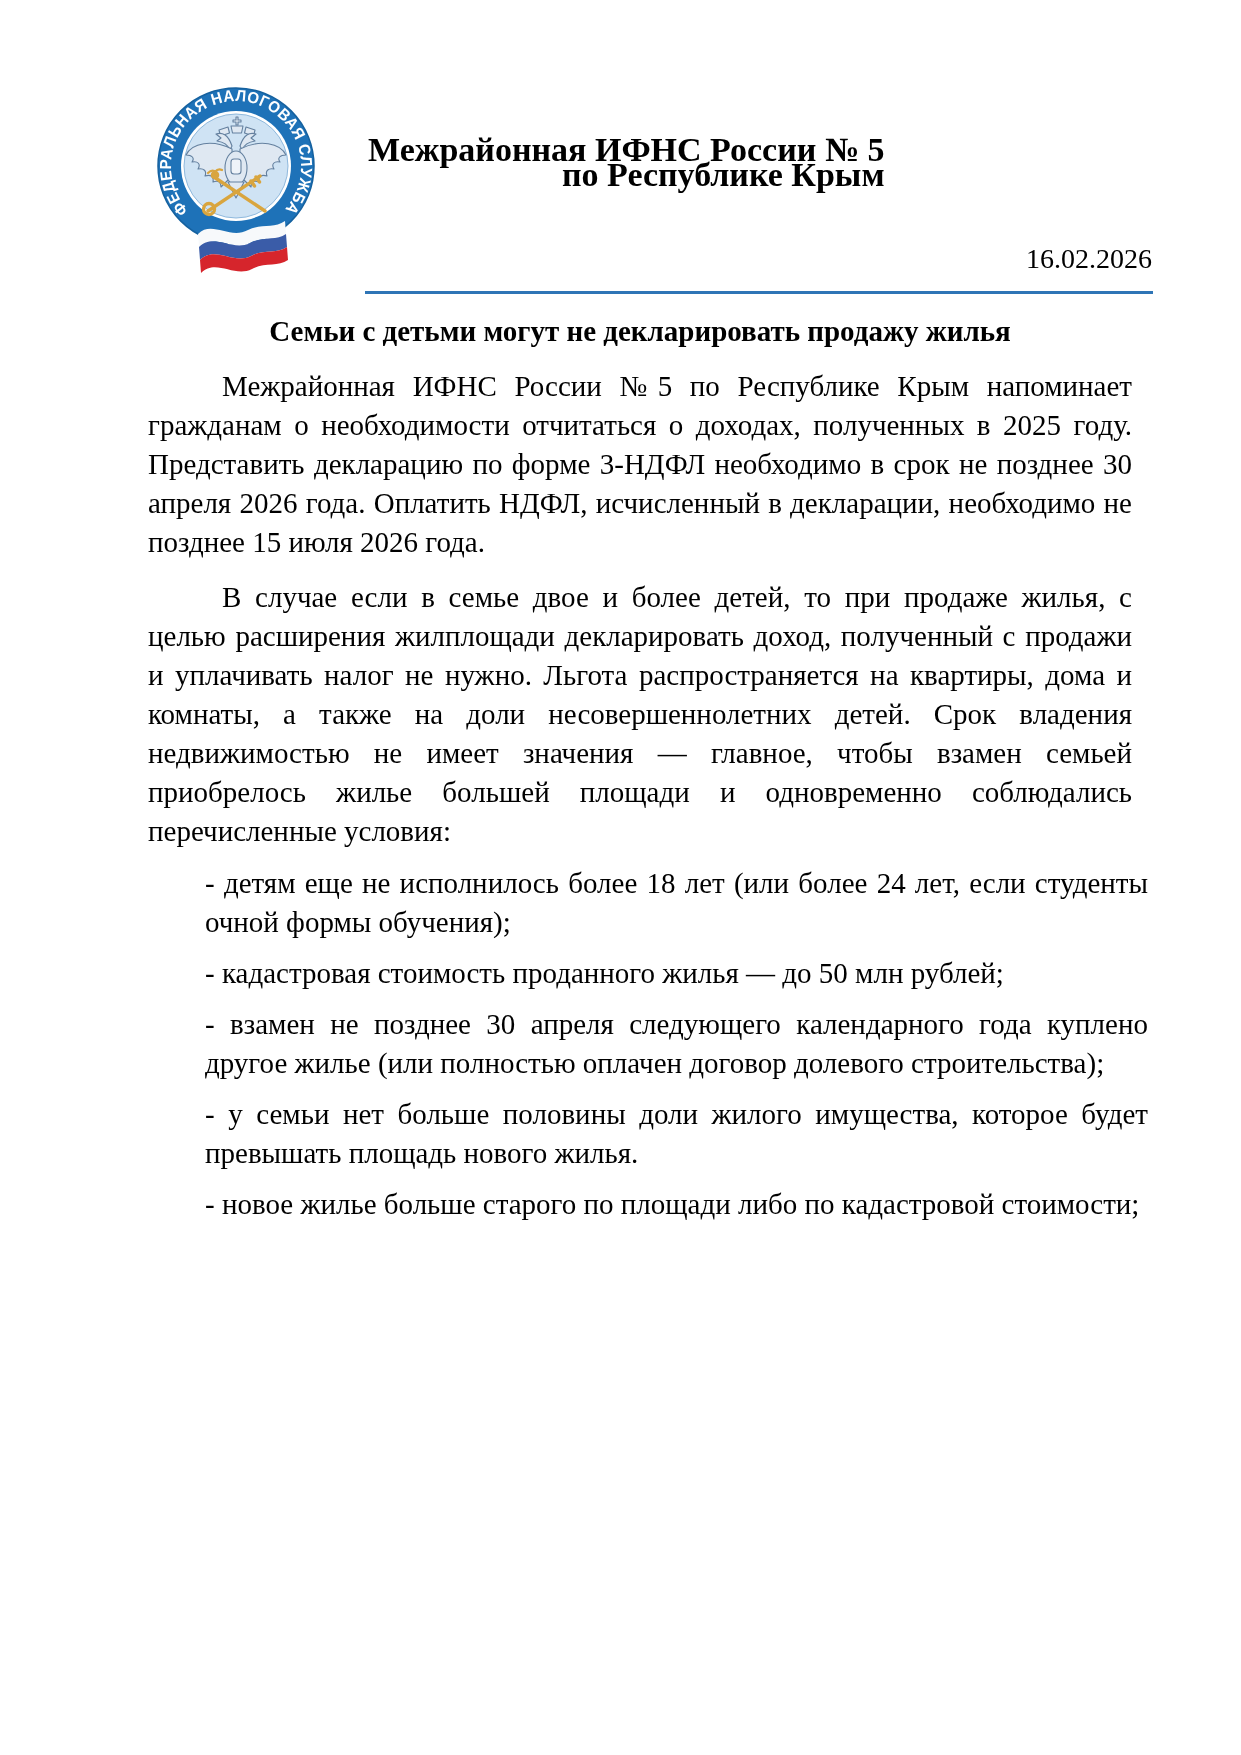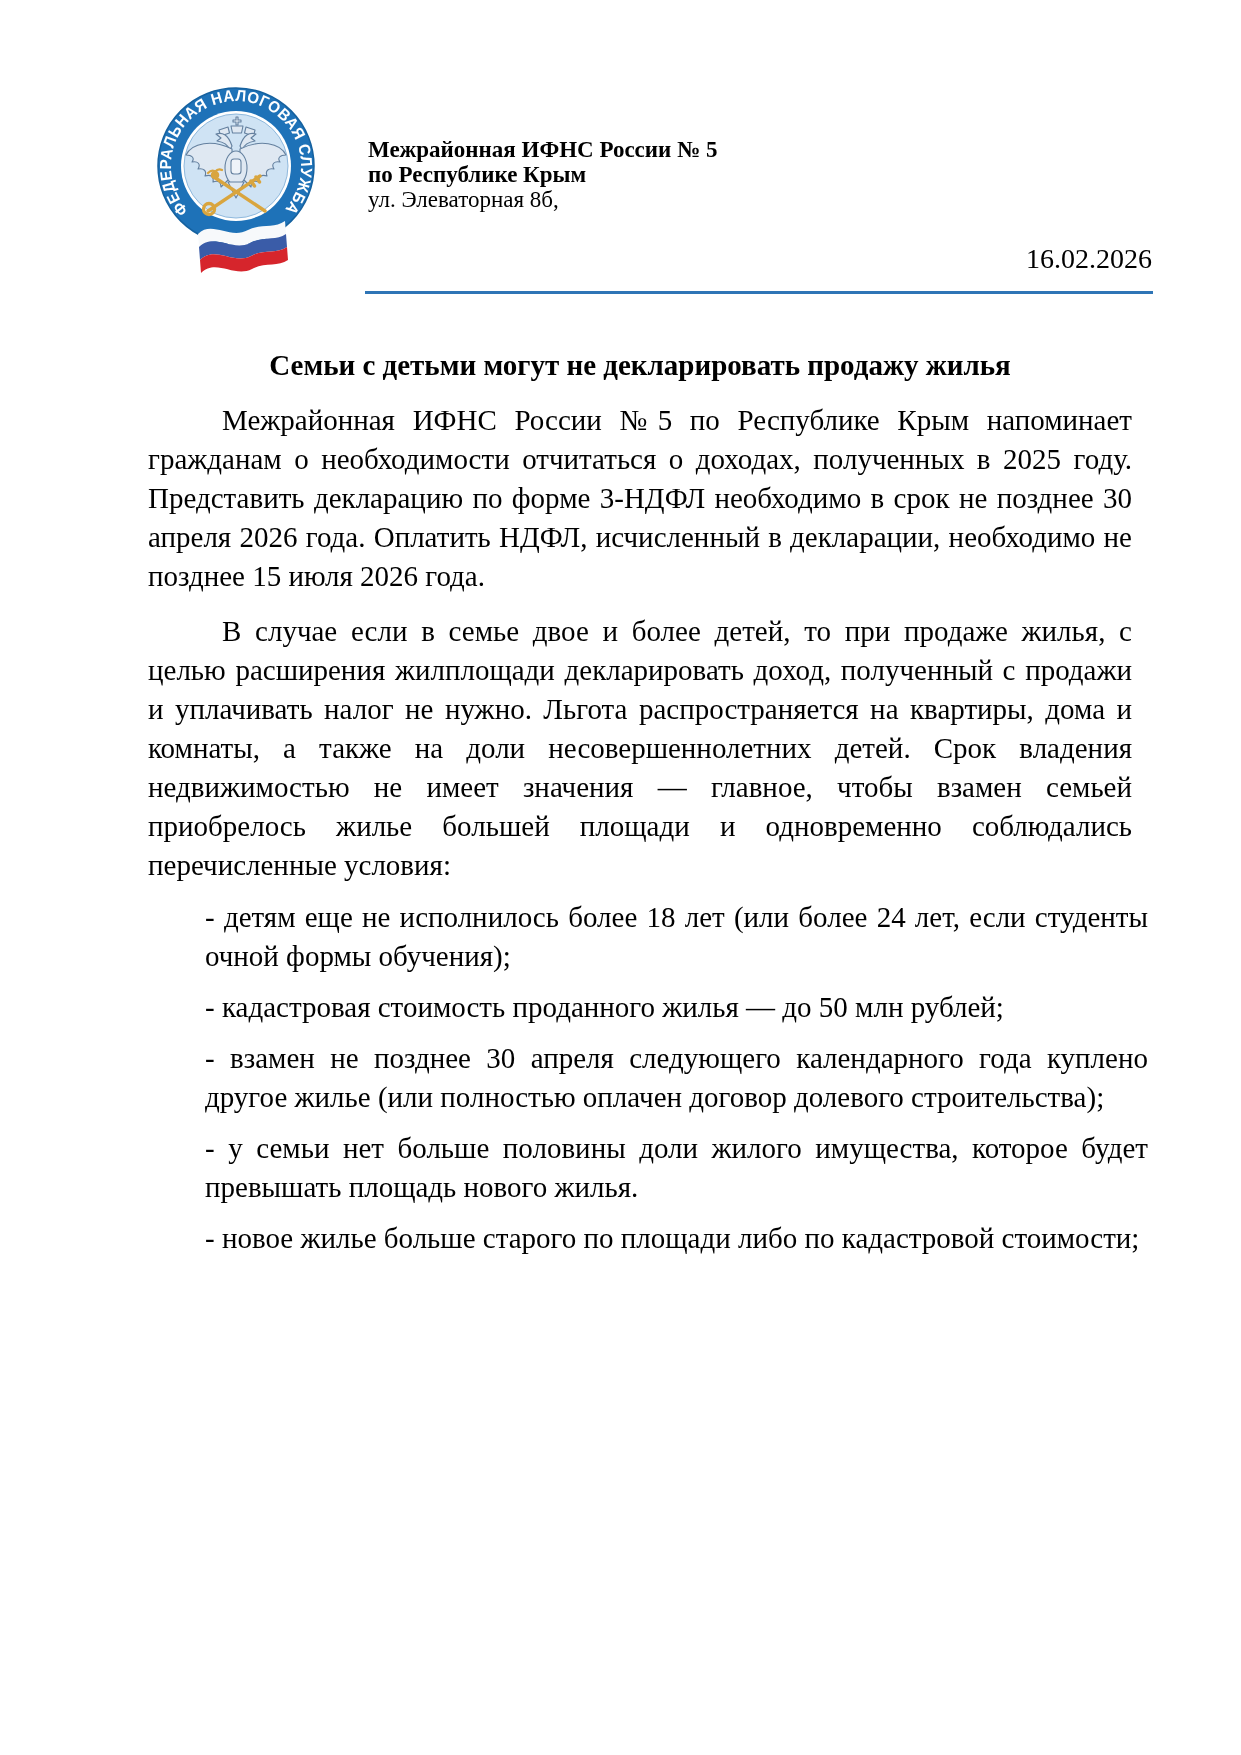--- a/index.html
+++ b/index.html
@@ -5,27 +5,27 @@
   html,body{margin:0;padding:0;}
   body{
     width:1241px;height:1755px;position:relative;background:#ffffff;
     font-family:"Liberation Serif","DejaVu Serif",serif;color:#000;
     -webkit-font-smoothing:antialiased;
   }
   .page{position:absolute;inset:0;overflow:hidden;}
 
   
   .logo-wrap{position:absolute;left:148px;top:80px;width:182px;height:200px;}
-  .org-block{position:absolute;left:368px;top:137px;font-size:23px;line-height:25px;}
+  .org-block{position:absolute;left:368px;top:137px;font-size:34px;line-height:25px;text-align:right;}
   .org-block .bold{font-weight:bold;}
   .doc-date{position:absolute;top:244px;right:89px;font-size:28px;line-height:30px;}
   .head-rule{position:absolute;left:365px;top:291px;width:788px;height:3px;background:#2E75B6;}
 
   
-  .content{position:absolute;left:132px;top:346px;width:1016px;font-size:29px;line-height:39px;}
+  .content{position:absolute;left:132px;top:312px;width:1016px;font-size:29px;line-height:39px;}
   .doc-title{font-size:29px;line-height:39px;font-weight:bold;text-align:center;margin:0 0 12px 0;}
   .para{margin:16px;text-align:justify;text-indent:74px;}
   .para.p1{margin-bottom:16px;}
   .para.p2{margin-bottom:13px;}
   .bullet{margin:0 0 12px 73px;text-align:justify;}
   .bullet.tight{margin-bottom:0;}
 </style>
 </head>
 <body>
 
@@ -78,21 +78,20 @@
         <path d="M50,154 C64,140 82,160 100,150 C114,143 126,149 137,141 L138,154 C128,161 115,156 102,163 C84,172 66,152 51,167 Z" fill="#F7F9FB"></path>
         <path d="M51,167 C66,152 84,172 102,163 C115,156 128,161 138,154 L139,167 C129,174 116,169 103,176 C85,185 67,165 52,180 Z" fill="#3A5CA8"></path>
         <path d="M52,180 C67,165 85,185 103,176 C116,169 129,174 139,167 L140,180 C130,187 117,182 104,189 C86,198 68,178 53,193 Z" fill="#D6252C"></path>
       </g>
     </svg>
   </div>
 
   <div class="org-block">
     <div class="bold">Межрайонная ИФНС России № 5</div>
     <div class="bold">по Республике Крым</div>
-    <div>ул. Элеваторная 8б,</div>
   </div>
 
   <div class="doc-date">16.02.2026</div>
 
   <div class="head-rule"></div>
 
   <div class="content">
     <h1 class="doc-title">Семьи с детьми могут не декларировать продажу жилья</h1>
     <p class="para p1">Межрайонная ИФНС России №5 по Республике Крым напоминает гражданам о необходимости отчитаться о доходах, полученных в 2025 году. Представить декларацию по форме 3-НДФЛ необходимо в срок не позднее 30 апреля 2026 года. Оплатить НДФЛ, исчисленный в декларации, необходимо не позднее 15 июля 2026 года.</p>
     <p class="para p2">В случае если в семье двое и более детей, то при продаже жилья, с целью расширения жилплощади декларировать доход, полученный с продажи и уплачивать налог не нужно. Льгота распространяется на квартиры, дома и комнаты, а также на доли несовершеннолетних детей. Срок владения недвижимостью не имеет значения — главное, чтобы взамен семьей приобрелось жилье большей площади и одновременно соблюдались перечисленные условия:</p>

